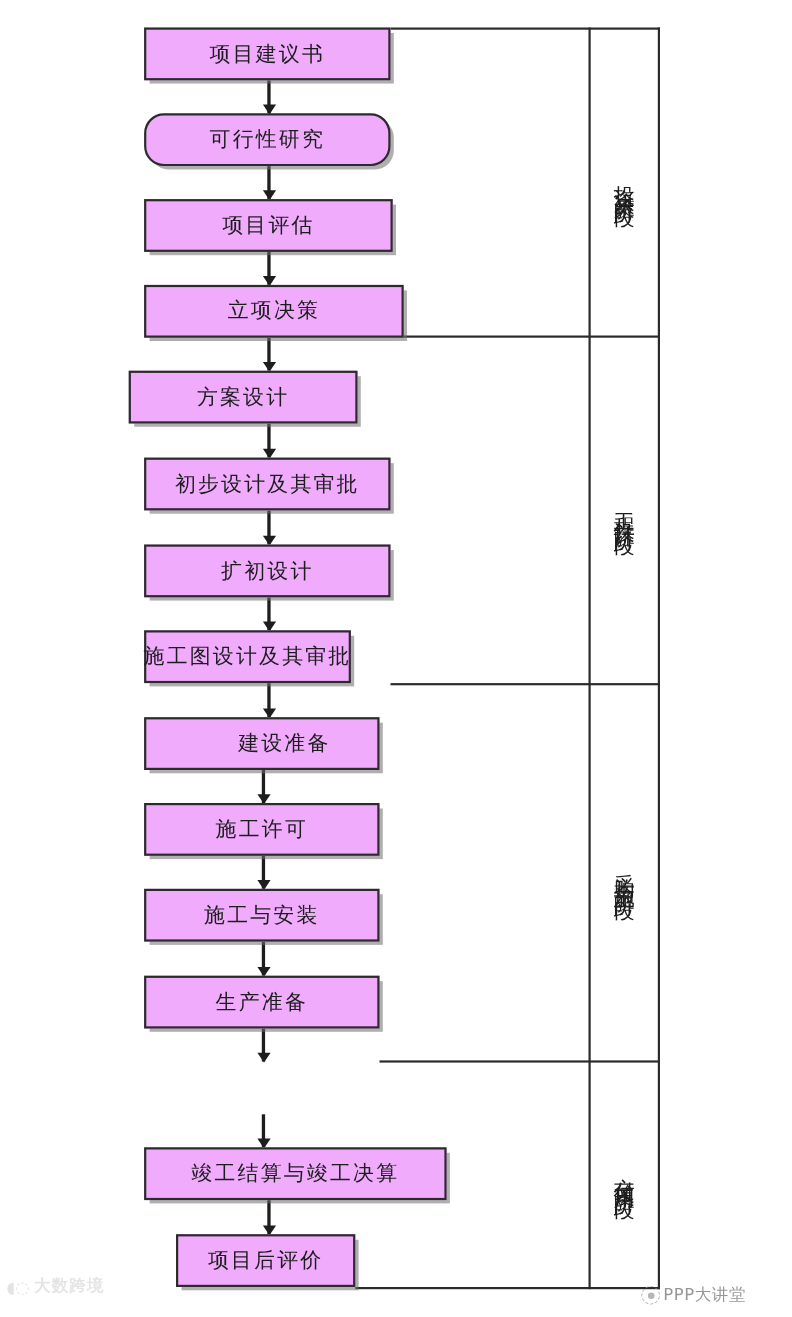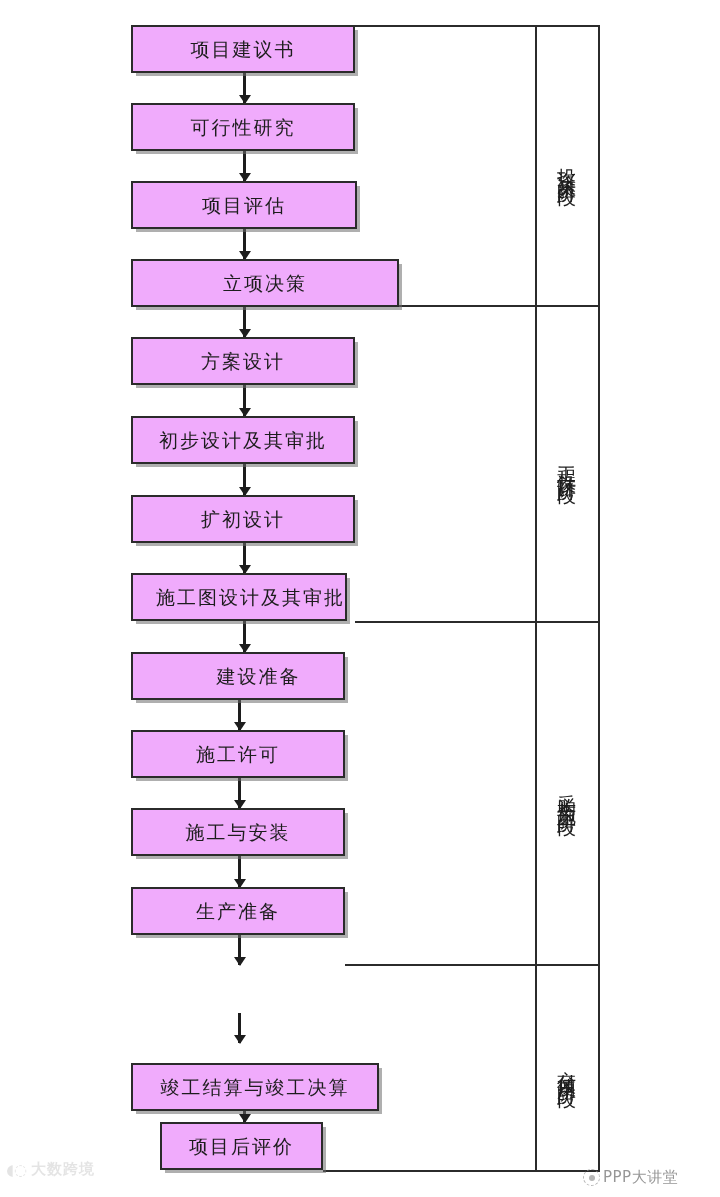--- a/index.html
+++ b/index.html
@@ -166,54 +166,54 @@
       <div class="head"></div>
     </div>
   <div class="arrow" style="left:243px;top:1091px;height:31px;">
     <div class="shaft" style="height:31px;"></div>
       <div class="head"></div>
     </div>
 
   <div class="node" style="left:131px;top:25px;width:224px;">
     <span class="txt">项目建议书</span>
     </div>
-  <div class="node" style="left:131px;top:103px;width:224px;">
+  <div class="node" style="left:131px;top:103px;width:224px;border-radius:18px;">
     <span class="txt">可行性研究</span>
     </div>
   <div class="node" style="left:131px;top:181px;width:226px;">
     <span class="txt">项目评估</span>
     </div>
-  <div class="node" style="left:131px;top:259px;width:268px;">
+  <div class="node" style="left:131px;top:259px;width:236px;font-family:Liberation Mono, monospace;">
     <span class="txt">立项决策</span>
     </div>
-  <div class="node" style="left:131px;top:337px;width:224px;align-items:center;">
+  <div class="node" style="left:117px;top:337px;width:208px;align-items:center;">
     <span class="txt">方案设计</span>
     </div>
   <div class="node" style="left:131px;top:416px;width:224px;">
     <span class="txt">初步设计及其审批</span>
     </div>
   <div class="node" style="left:131px;top:495px;width:224px;">
     <span class="txt">扩初设计</span>
     </div>
-  <div class="node" style="left:131px;top:573px;width:216px;justify-content:flex-end;">
+  <div class="node" style="left:131px;top:573px;width:188px;">
     <span class="txt">施工图设计及其审批</span>
     </div>
   <div class="node" style="left:131px;top:652px;width:214px;padding-left:41px;">
     <span class="txt">建设准备</span>
     </div>
   <div class="node" style="left:131px;top:730px;width:214px;">
     <span class="txt">施工许可</span>
     </div>
   <div class="node" style="left:131px;top:808px;width:214px;">
     <span class="txt">施工与安装</span>
     </div>
   <div class="node" style="left:131px;top:887px;width:214px;justify-content:center;">
     <span class="txt">生产准备</span>
     </div>
-  <div class="node" style="left:131px;top:1043px;width:248px;margin-top:20px;">
+  <div class="node" style="left:131px;top:1043px;width:275px;">
     <span class="txt">竣工结算与竣工决算</span>
     </div>
   <div class="node" style="left:160px;top:1122px;width:163px;">
     <span class="txt">项目后评价</span>
     </div>
 
   <div class="phase" style="top:25px;height:280px;">
     <span class="vtxt">投资决策阶段</span>
     </div>
   <div class="phase" style="top:305px;height:316px;">

